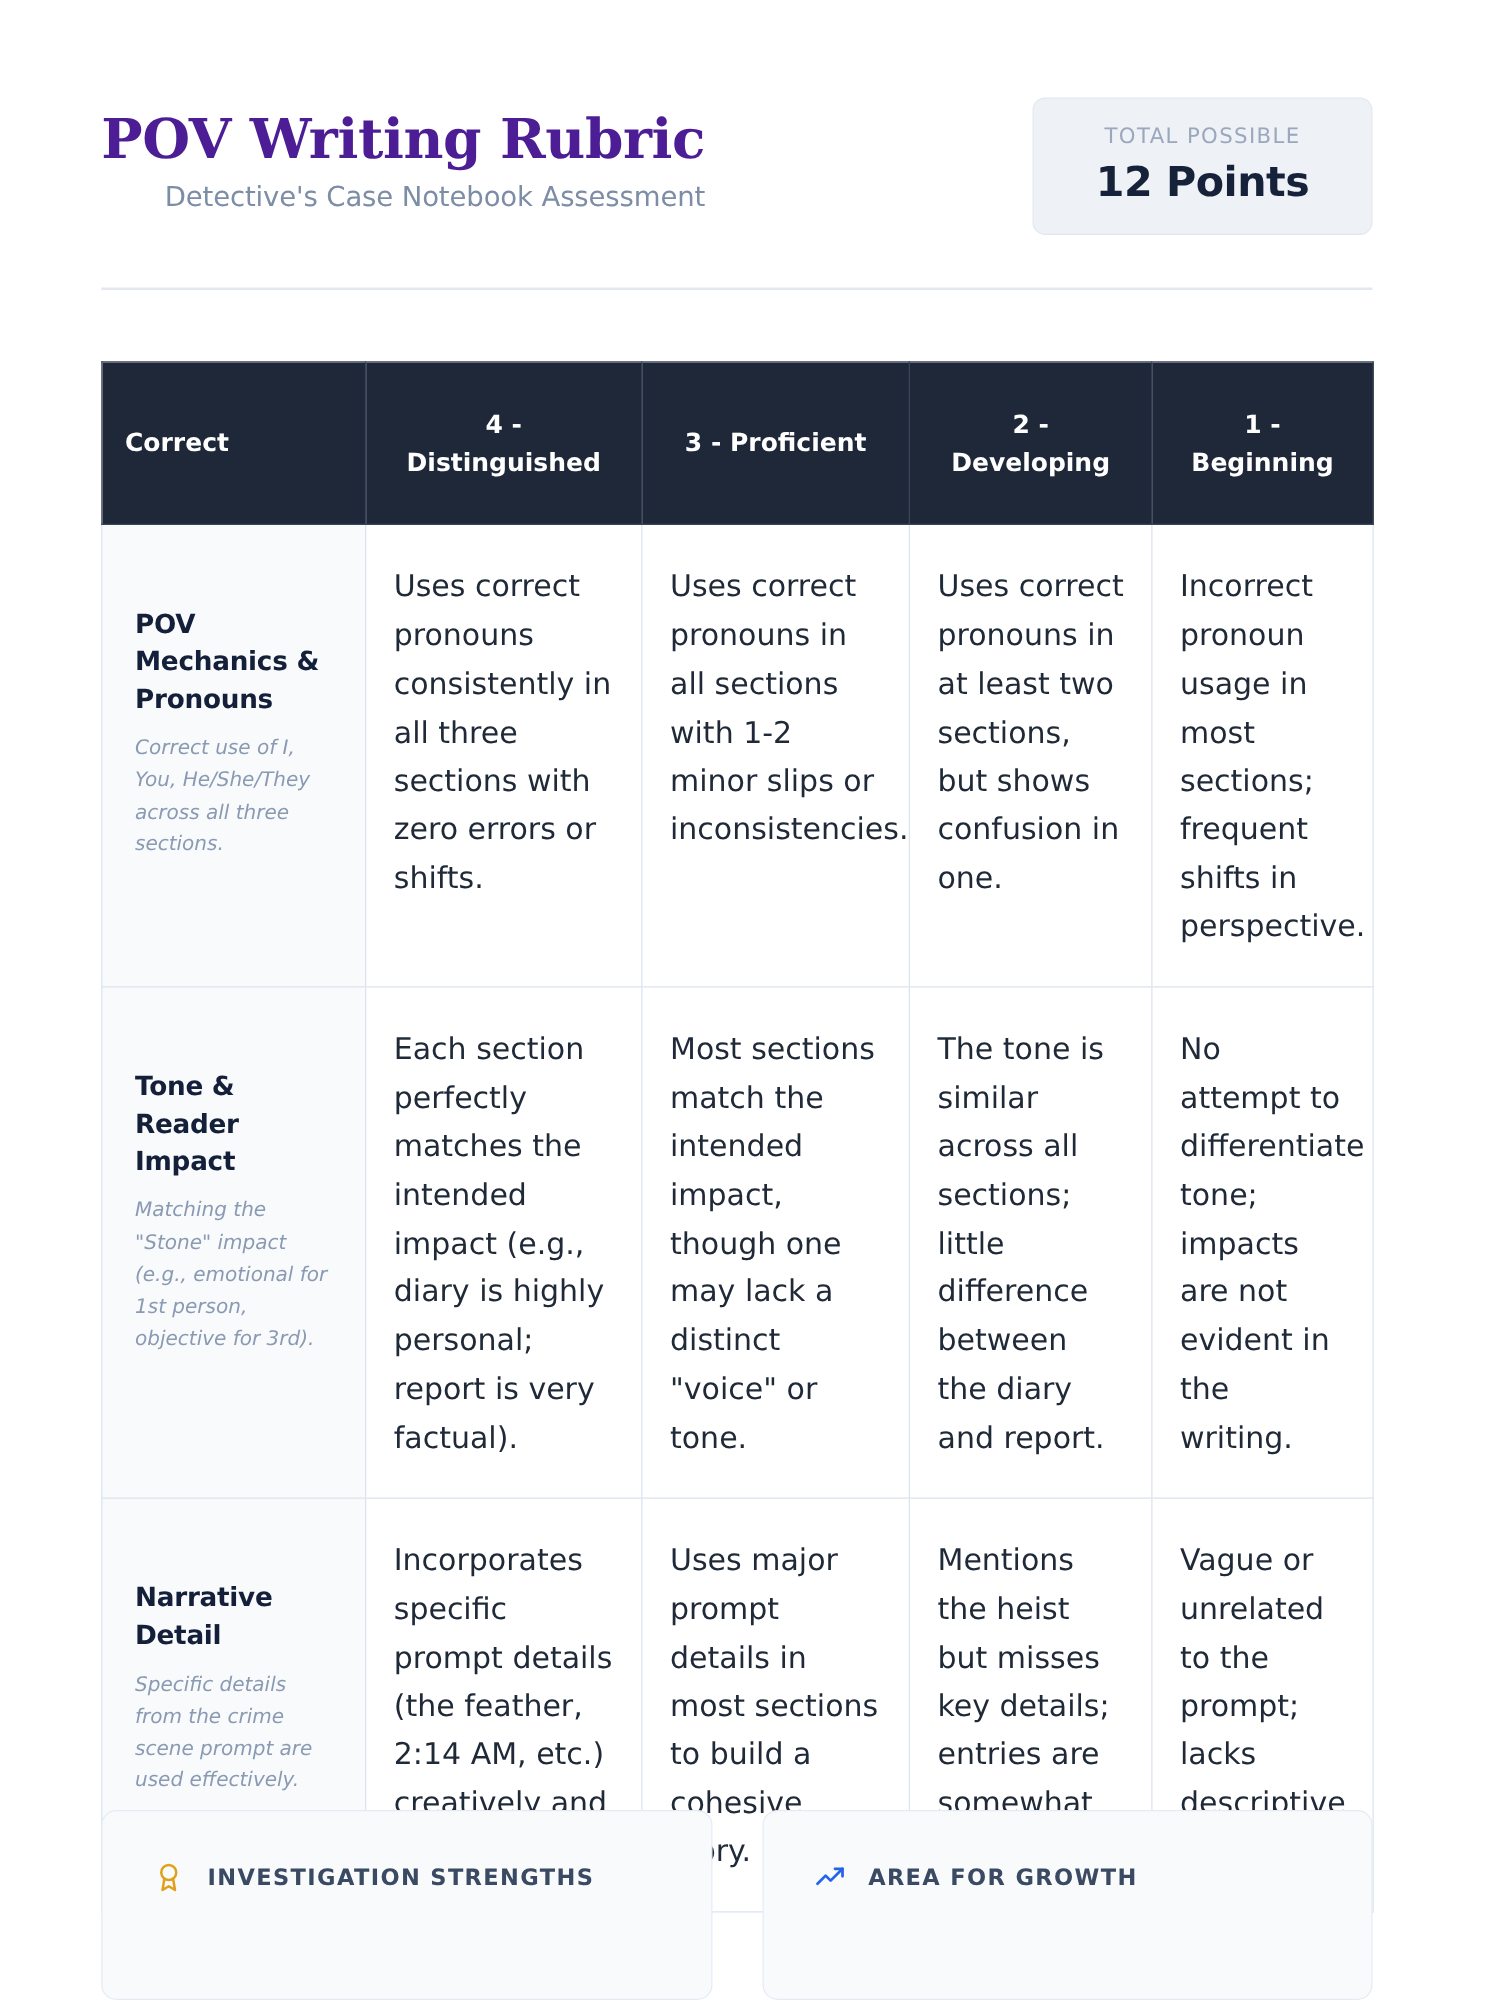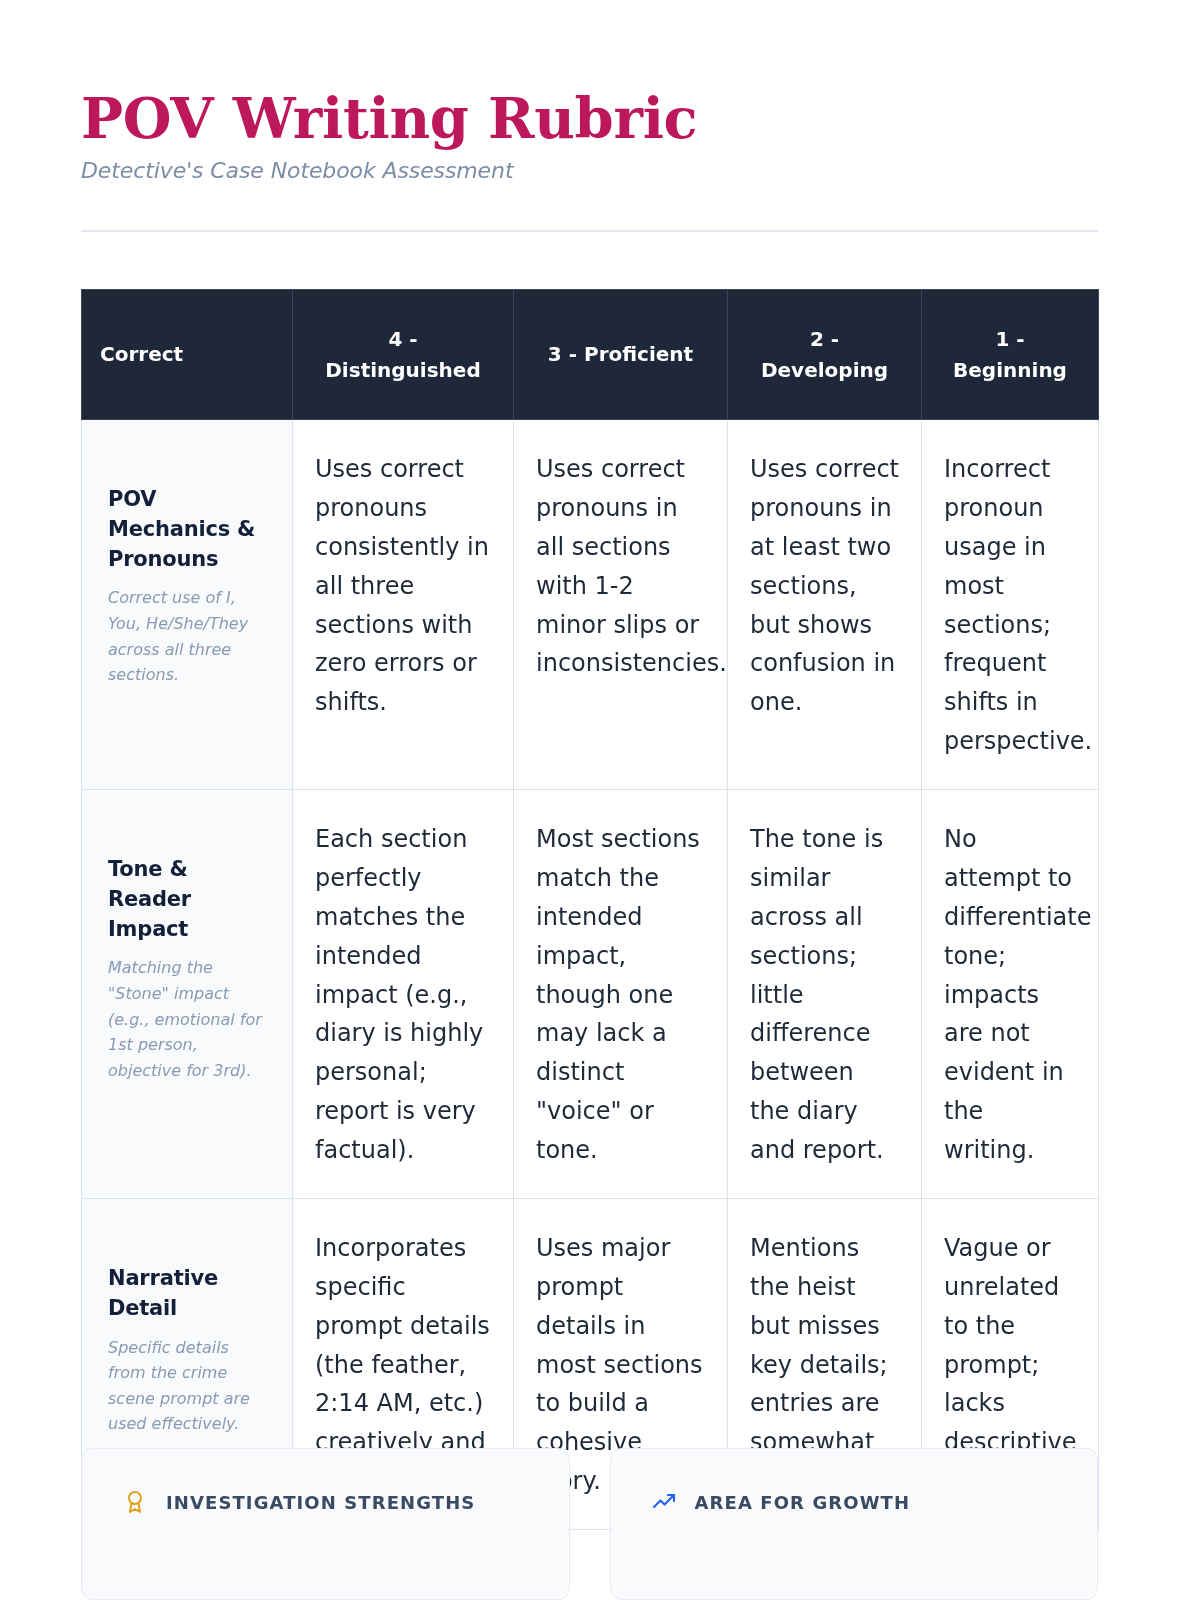--- a/index.html
+++ b/index.html
@@ -29,34 +29,34 @@
     display: flex;
     align-items: flex-start;
     justify-content: space-between;
   }
 
   .title-block { padding-top: 10px; }
 
   .page-title {
     font-family: "DejaVu Serif", "Liberation Serif", serif;
     font-weight: 700;
-    font-size: 56px;
+    font-size: 44px;
     line-height: 1.08;
-    color: #be185d;
+    color: #4c1d95;
     letter-spacing: -0.3px;
   }
 
   .page-subtitle {
     margin-top: 9px;
     font-family: "DejaVu Sans", "Liberation Sans", sans-serif;
-    font-style: italic;
     font-size: 22px;
     line-height: 1.25;
     color: #7d8da6;
     letter-spacing: -0.1px;
+    text-align: right;
   }
 
   .total-badge {
     background: #eef1f6;
     border: 1px solid #e2e7ef;
     border-radius: 10px;
     padding: 20px 30px 22px 30px;
     min-width: 272px;
     text-align: center;
   }
@@ -202,20 +202,24 @@
 <body>
 
 <div class="page">
 
   <div class="header">
     <div class="title-block">
       <div class="page-title">POV Writing Rubric</div>
       <div class="page-subtitle">Detective's Case Notebook Assessment</div>
     </div>
 
+    <div class="total-badge">
+      <div class="total-badge-label">TOTAL POSSIBLE</div>
+      <div class="total-badge-value">12 Points</div>
+    </div>
   </div>
 
   <div class="header-divider"></div>
 
   <table class="rubric-table">
     <thead>
       <tr>
         <th class="col-criteria">Correct</th>
         <th class="col-level col-w-4">4 - Distinguished</th>
         <th class="col-level col-w-3">3 - Proficient</th>

